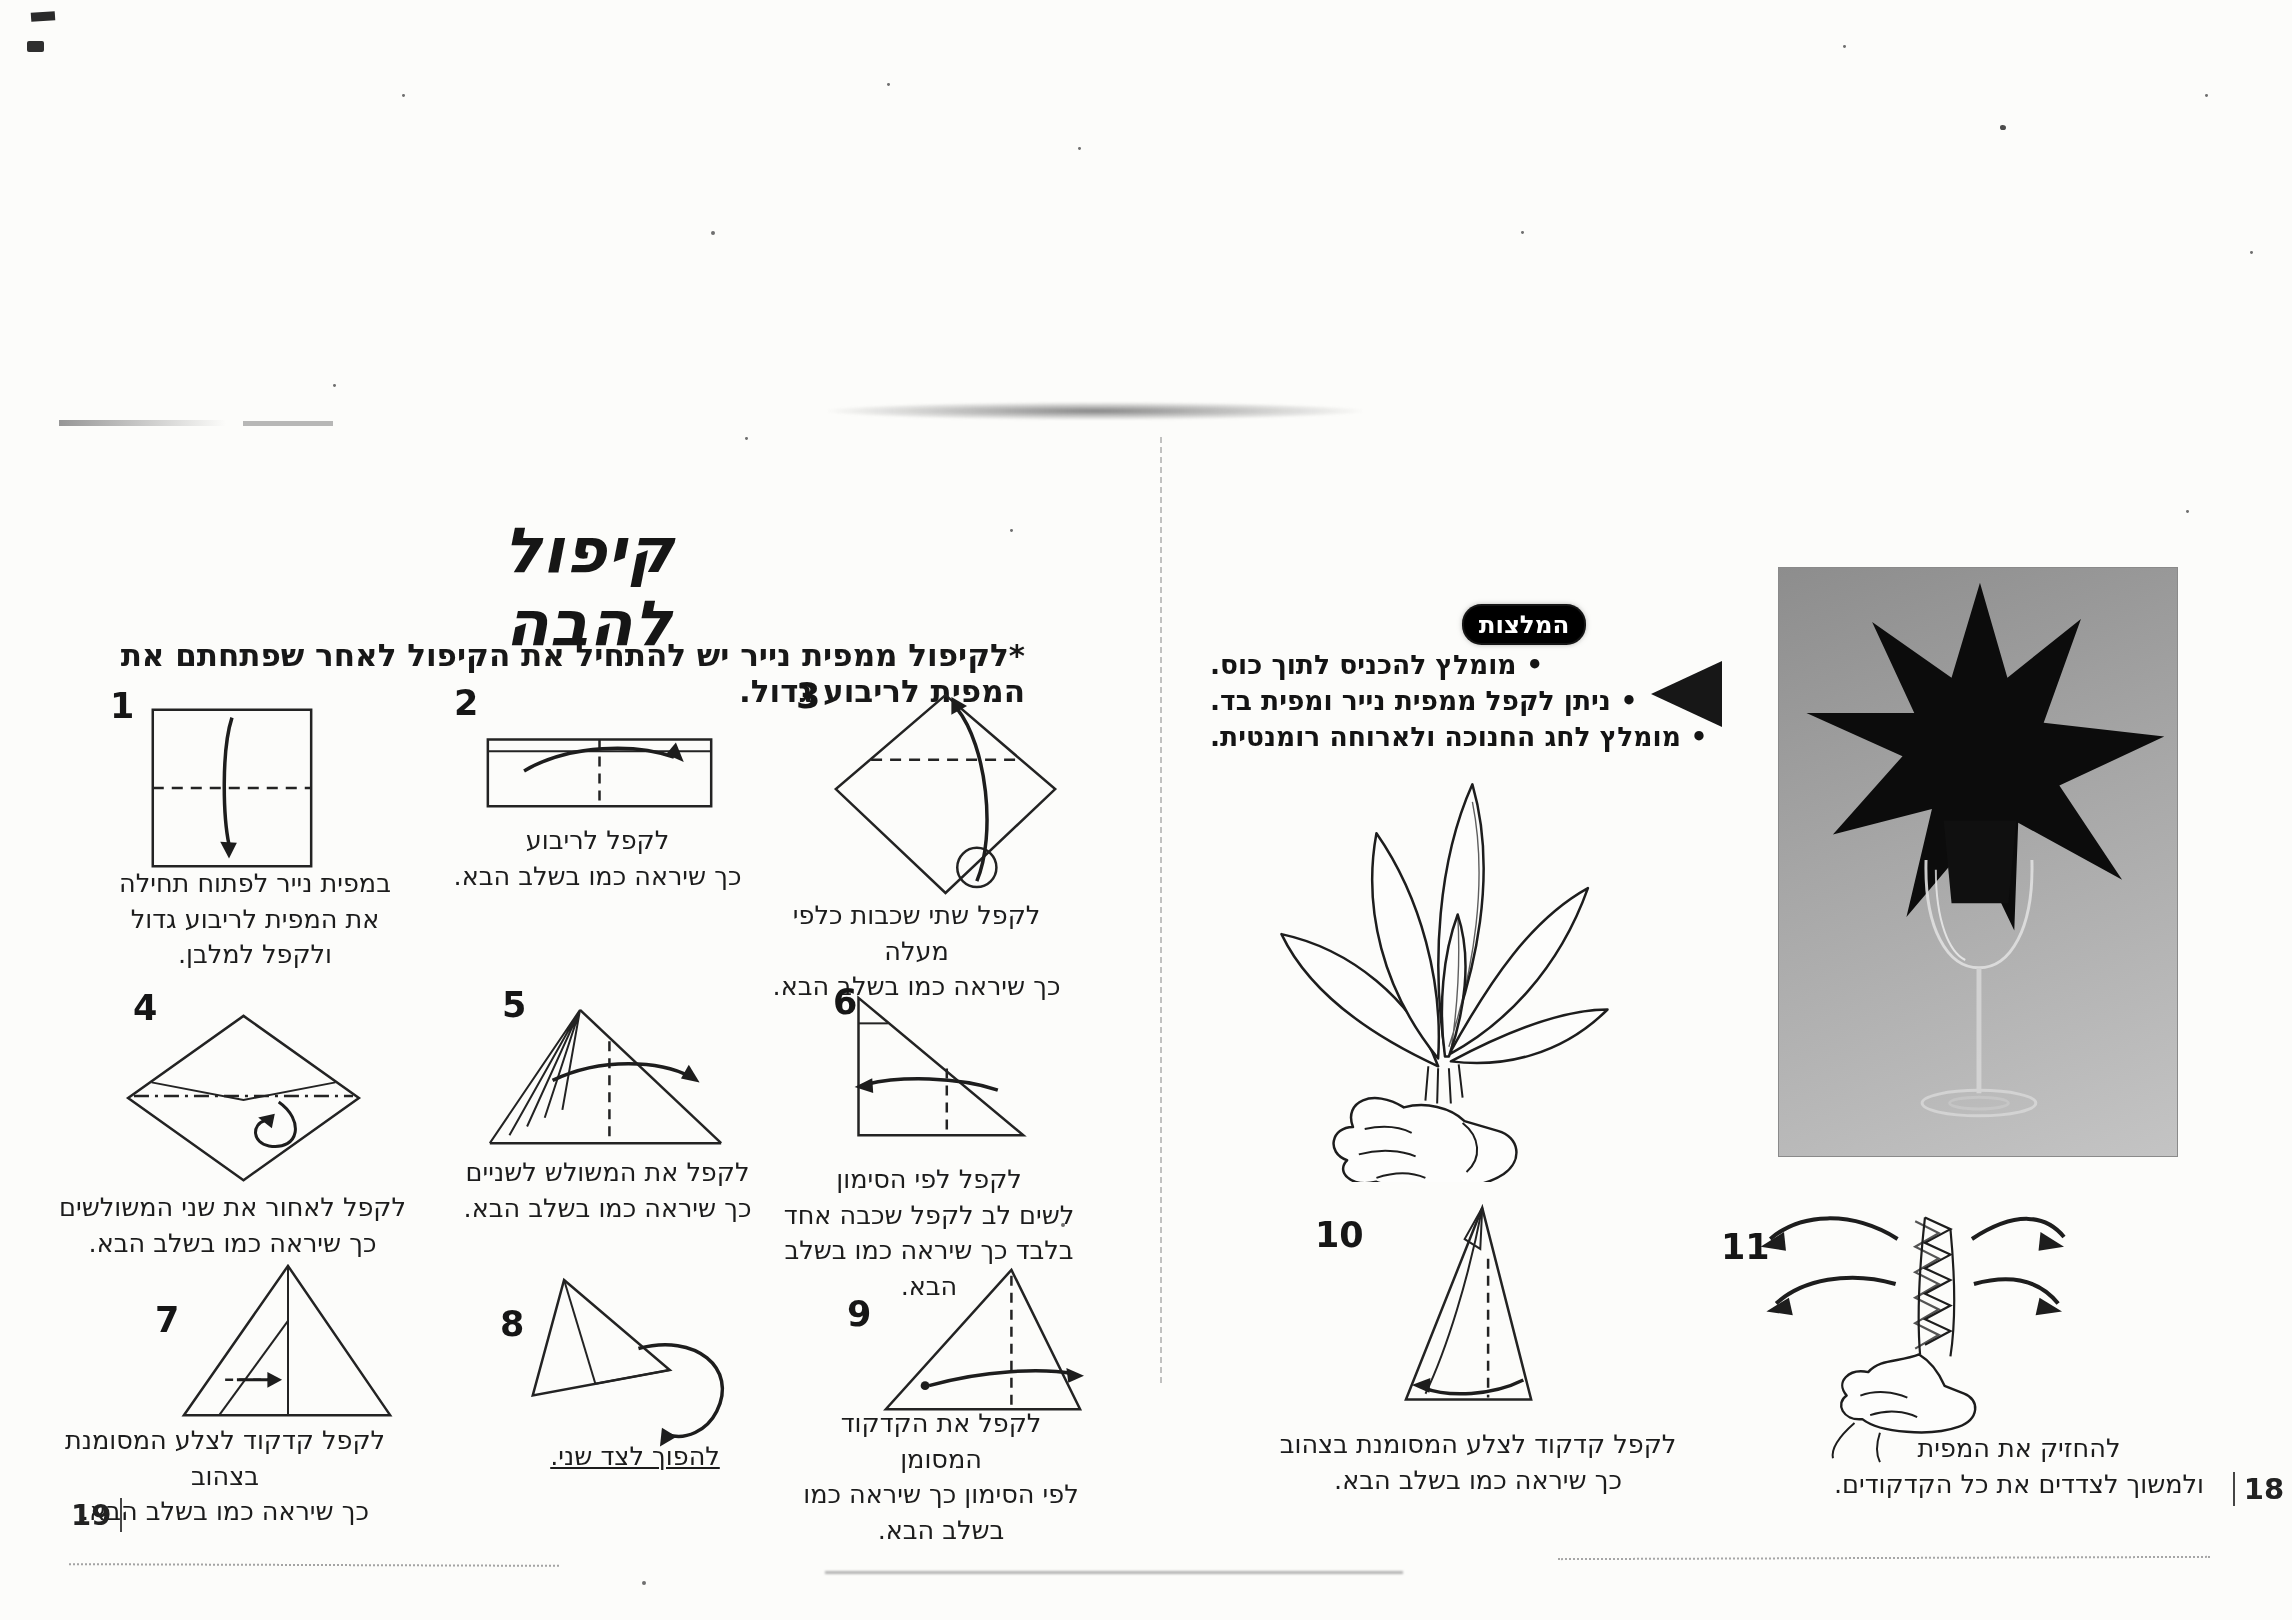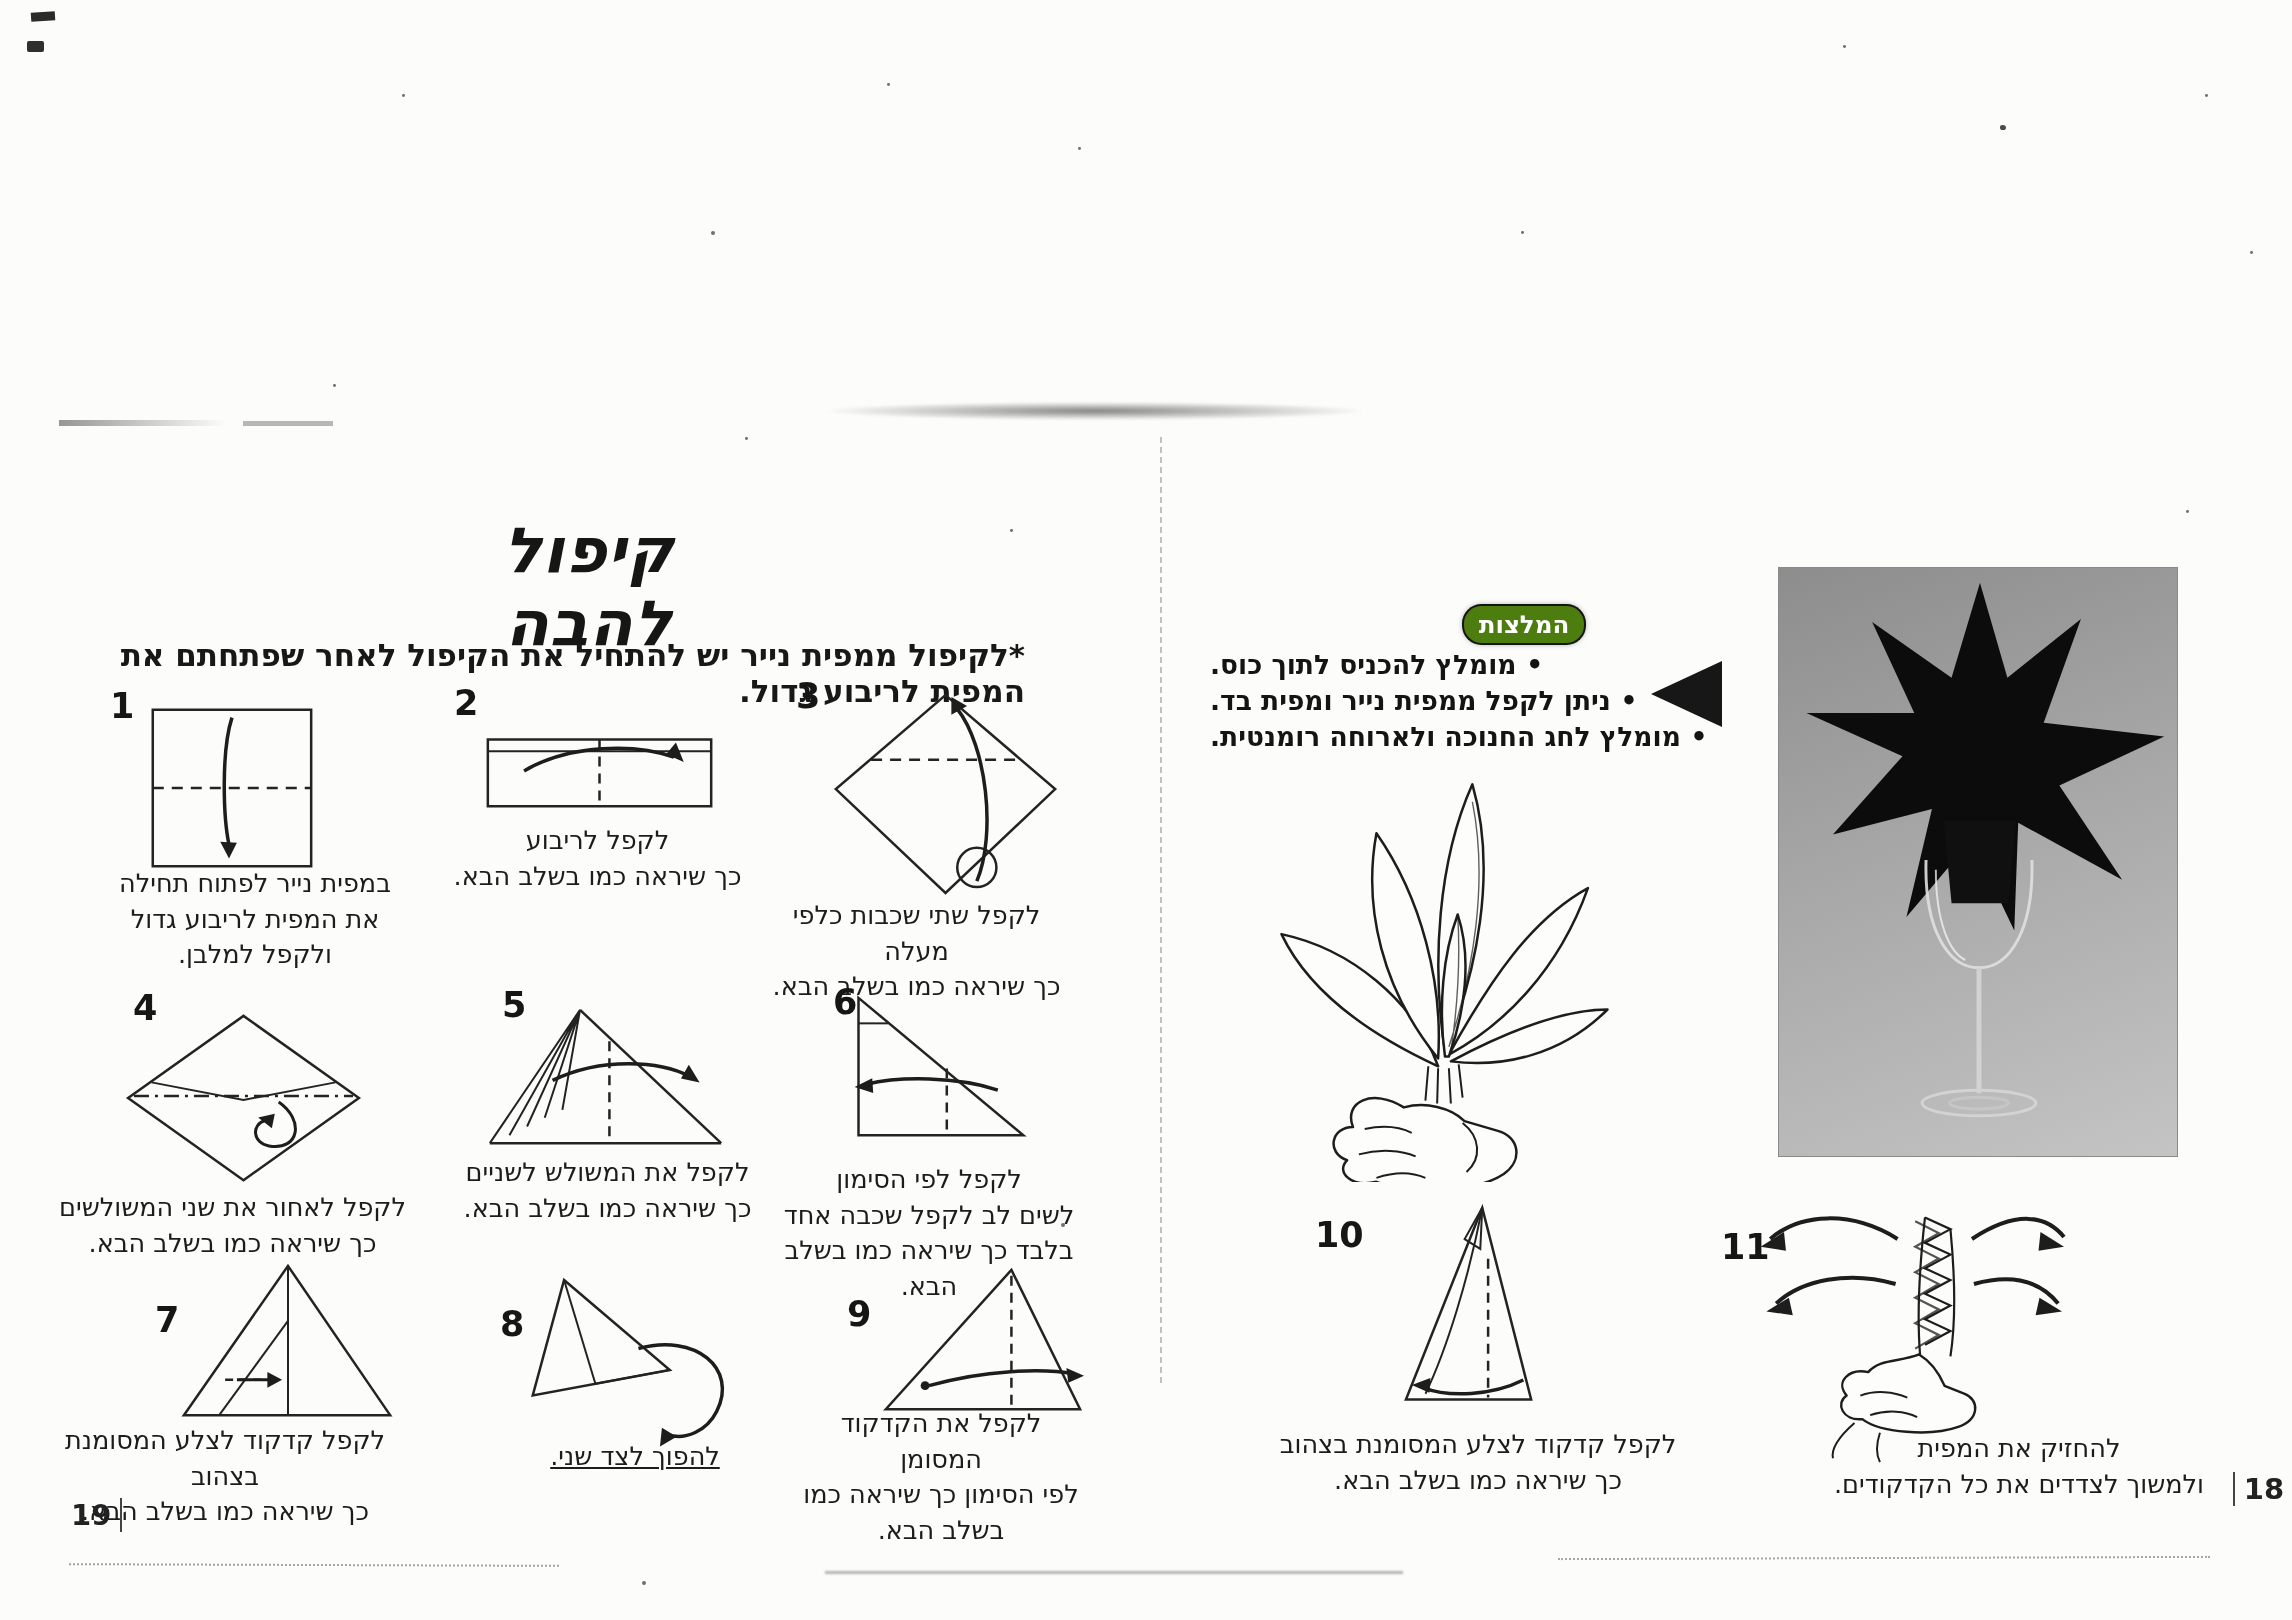--- a/index.html
+++ b/index.html
@@ -21,21 +21,21 @@
   .cap{
     position:absolute;font-size:25.5px;line-height:1.4;text-align:center;
     direction:rtl;white-space:pre-line;color:#1c1c1c;
   }
   .diagram{position:absolute;}
   .diagram path,.diagram line,.diagram polygon,.diagram polyline,.diagram circle,.diagram rect,.diagram ellipse{
     vector-effect:non-scaling-stroke;
   }
   .badge{
     position:absolute;left:1464px;top:606px;width:120px;height:37px;
-    background:#4d7c0f;border-radius:17.6px;color:#ffffff;
+    background:#000000;border-radius:17.6px;color:#ffffff;
     font-size:24.5px;font-weight:bold;text-align:center;line-height:37px;direction:rtl;
     box-shadow:0 0 0 2px #151515, 0 0 6.9px rgba(0,0,0,.55);
   }
   .bullets{
     position:absolute;left:1210px;top:647px;width:521px;
     direction:rtl;text-align:left;font-size:26.5px;font-weight:bold;line-height:36px;color:#141414;
   }
   .bullet-item::before{content:"•";margin-left:9.8px;}
   .pointer-tri{
     position:absolute;left:1651px;top:661px;width:0;height:0;

